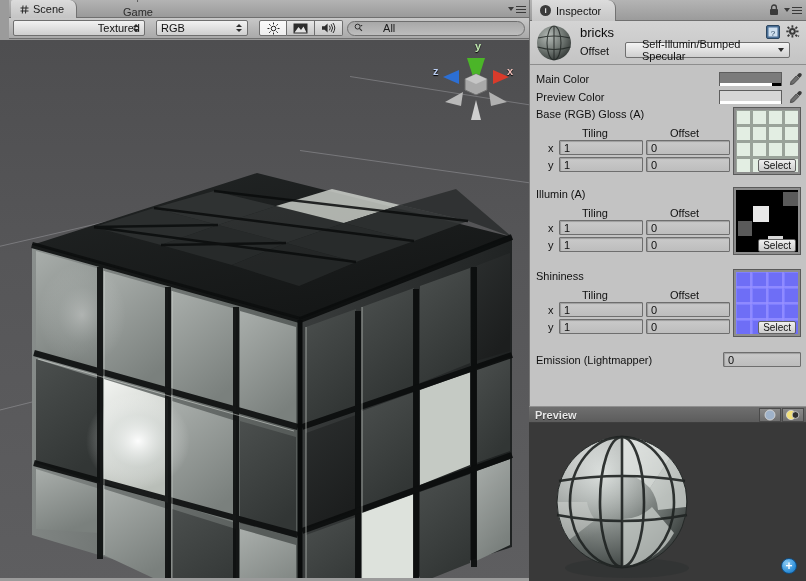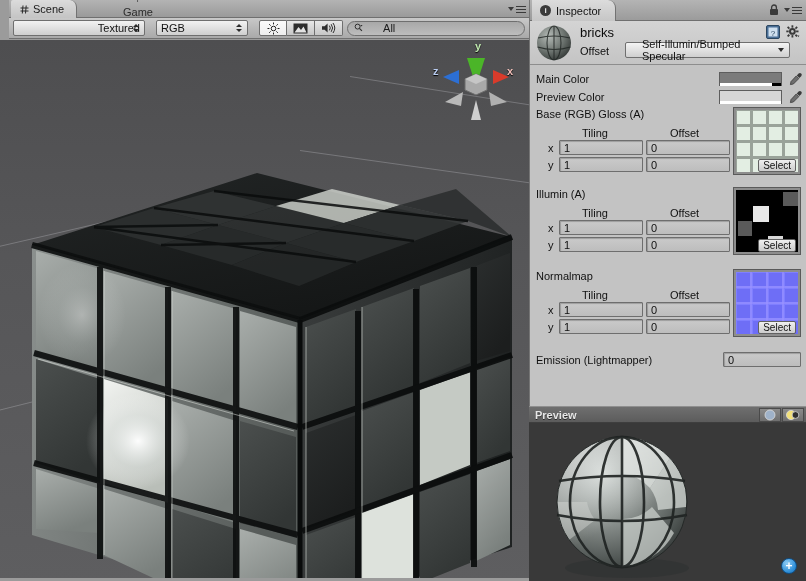--- a/index.html
+++ b/index.html
@@ -571,21 +571,21 @@
               <rect x="32" y="46" width="15" height="16" fill="#d8d8d8"></rect>
             </svg>
           </div>
           <div class="selectbtn">
               <span>Select</span>
             </div>
         </div>
       </div>
 
       <div style="position:relative;height:82px;">
-        <span class="subhdr" style="left:6px;top:1px;">Normalmap</span>
+        <span class="subhdr" style="left:6px;top:1px;">Shininess</span>
         <span class="subhdr" style="left:52px;top:20px;">Tiling</span>
         <span class="subhdr" style="left:140px;top:20px;">Offset</span>
         <span class="axlabel" style="left:18px;top:35px;">x</span>
         <span class="axlabel" style="left:18px;top:52px;">y</span>
         <div class="field inset" style="left:29px;top:33px;width:84px;">
             <span>1</span>
           </div>
         <div class="field inset" style="left:116px;top:33px;width:84px;">
             <span>0</span>
           </div>

